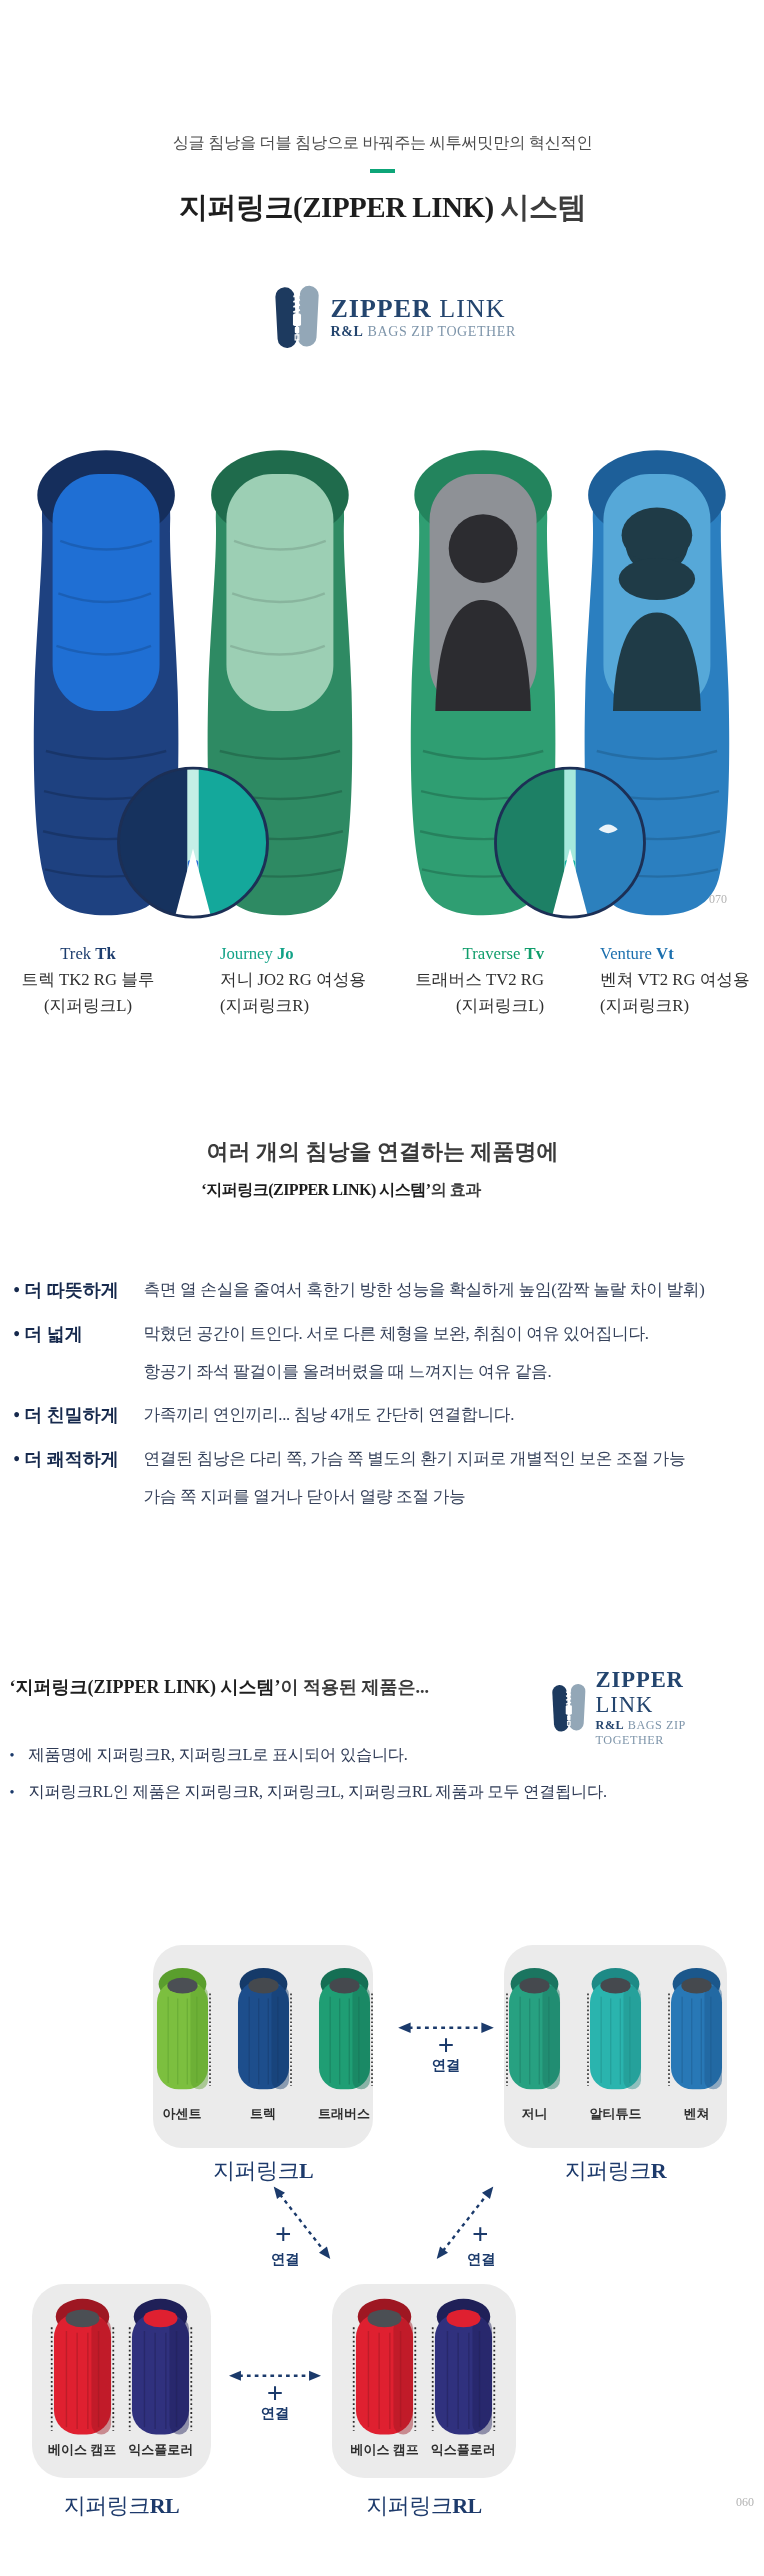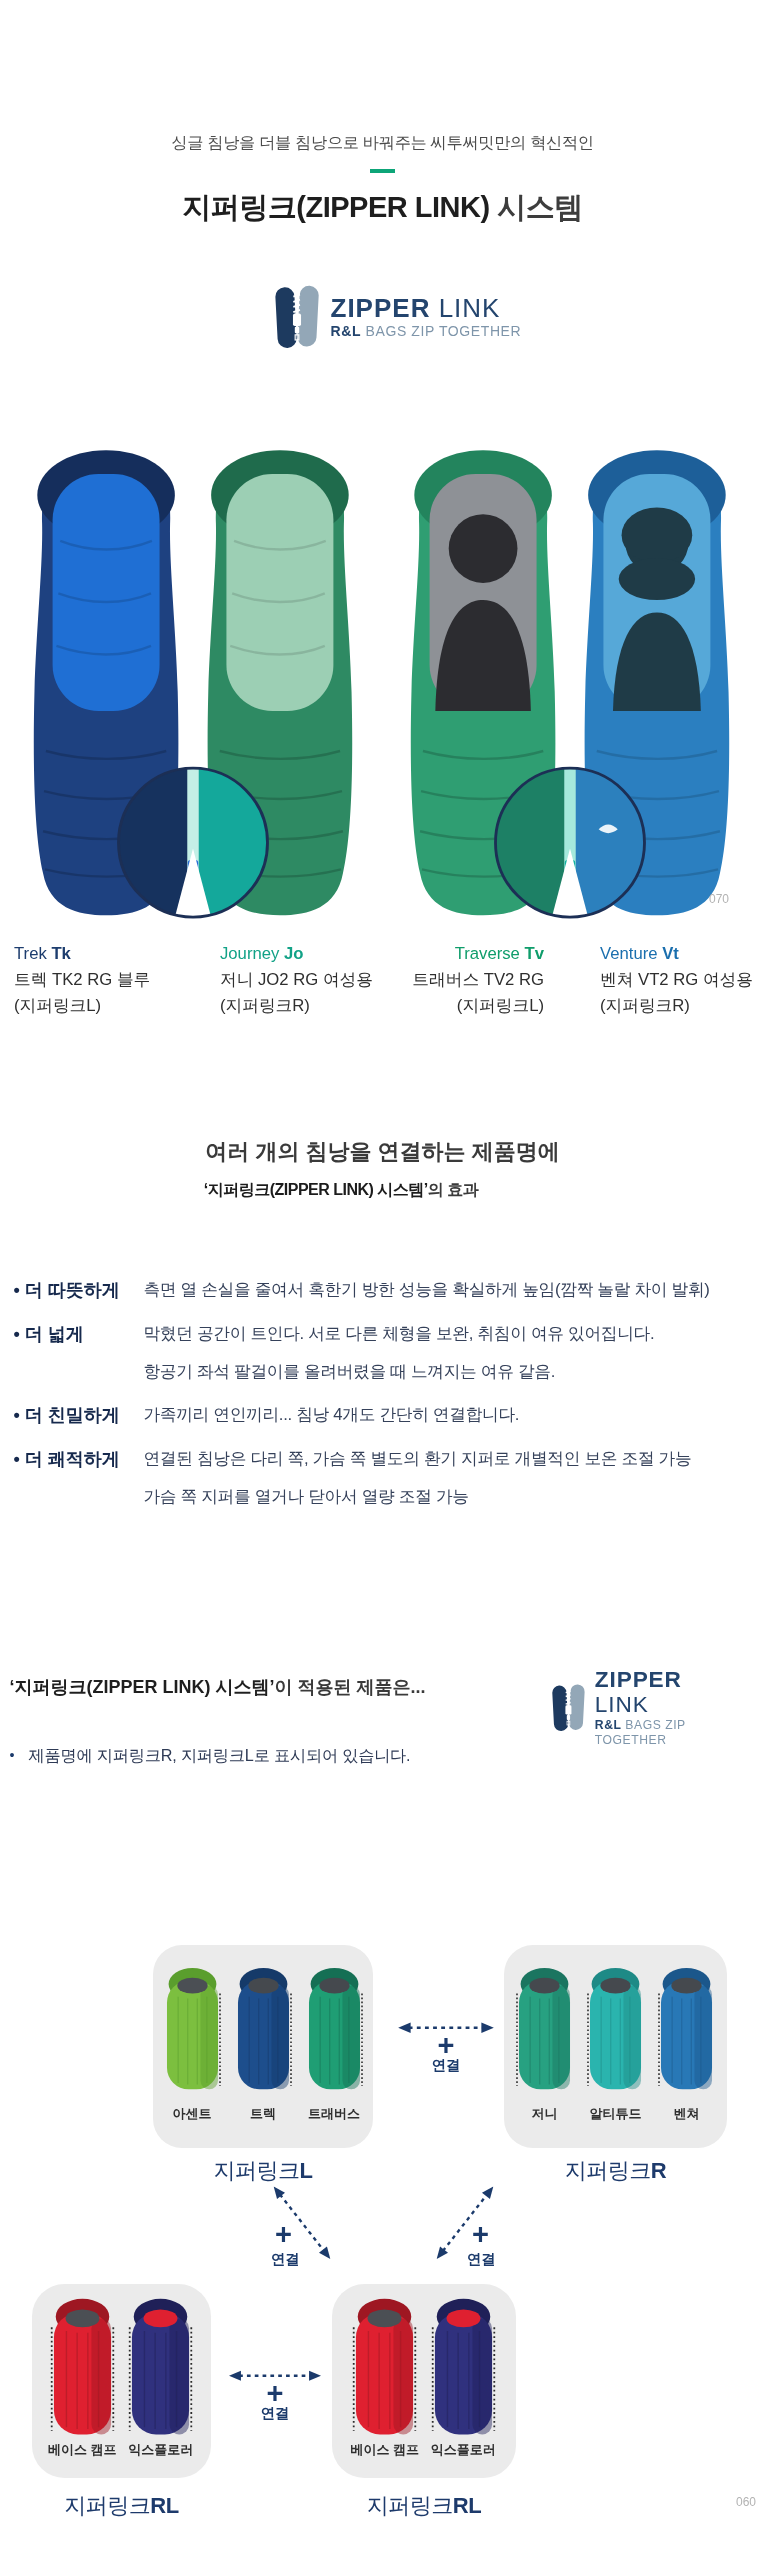--- a/index.html
+++ b/index.html
@@ -1,20 +1,20 @@
 <!DOCTYPE html>
 <html><head>
 <meta charset="utf-8">
 <style>
   * { margin:0; padding:0; box-sizing:border-box; }
   body { background:#fff; }
   .page {
     position:relative; width:765px; height:2576px; margin:0 auto;
     background:#fff; overflow:hidden;
-    font-family:Liberation Sans, sans-serif; color:#333;
+    font-family:Liberation Serif, serif; color:#333;
   }
   .abs { position:absolute; }
 
   
   .hero-sub { top:132px; left:0; width:765px; text-align:center;
     font-size:16.2px; color:#4b4b4b; letter-spacing:-0.3px; }
   .divider { top:169px; left:370px; width:25px; height:3.8px; background:#0da578; }
   .hero-title { top:188px; left:0; width:765px; text-align:center;
     font-size:29px; color:#3d3d3d; letter-spacing:-0.5px; }
   .hero-title b { font-weight:800; color:#1e1e1e; }
@@ -32,21 +32,21 @@
   .pair1 { top:432px; left:15.3px; }
   .pair2 { top:432px; left:392px; }
   .pagenum { font-size:12px; color:#b3b3b3; }
   .pn070 { top:892px; left:709px; }
   .pn080 { top:2495px; left:736px; }
 
   .plabel { top:941px; width:162px; line-height:26px; font-size:16.7px; }
   .plabel .en { font-weight:500; }
   .plabel .en b { font-weight:800; }
   .plabel .kr { color:#2f2f2f; }
-  .pl1 { left:0px;  text-align:left;padding-left:14px; }
+  .pl1 { left:0px;  text-align:center;padding-left:14px; }
   .pl2 { left:220px; text-align:left; }
   .pl3 { left:382px; text-align:right; }
   .pl4 { left:600px; text-align:left; }
 
   
   .fx-h1 { top:1137px; left:0; width:765px; text-align:center;
     font-size:22px; color:#3a3a3a; }
   .fx-h2 { top:1180px; left:0; width:682px; text-align:center;
     font-size:16px; color:#3a3a3a; letter-spacing:-0.5px; }
   .fx-h2 b { font-weight:800; color:#1c1c1c; }
@@ -61,21 +61,21 @@
   
   .ap-head { top:1675px; left:9.6px; font-size:18px; color:#3a3a3a; }
   .ap-head b { font-weight:800; color:#1f1f1f; }
   .ap-list { top:1740px; left:9.6px; width:746px; }
   .ap-item { display:flex; margin-bottom:6.7px; font-size:16.2px; color:#2e3a55;
     line-height:30px; letter-spacing:-0.2px; }
   .ap-item::before { content:"•"; color:#1b3a6b; flex:0 0 19px; font-size:14.3px; }
 
   
   .dbox { background:#ebebeb; border-radius:29px; display:flex;
-    justify-content:center; align-items:flex-start; gap:12px; padding-top:12.4px; }
+    justify-content:center; align-items:flex-start; gap:22px; padding-top:12.4px; }
   .boxL  { top:1945px; left:153px; width:220px; height:203px; }
   .boxR  { top:1945px; left:504px; width:223px; height:203px; }
   .boxRL1{ top:2284px; left:32px;  width:179px; height:194px; border-radius:32.5px; gap:9.6px; padding-top:13.4px; }
   .boxRL2{ top:2284px; left:332px; width:184px; height:194px; border-radius:32.5px; gap:9.6px; padding-top:13.4px; }
   .bag-col { display:flex; flex-direction:column; align-items:center; }
   .mini-bag-svg { width:59px; height:145px; display:block; }
   .rl .mini-bag-svg { width:69px; height:141px; }
   .bag-name { font-size:13px; font-weight:700; color:#2f2f2f; margin-top:2.9px;
     white-space:nowrap; }
   .group-label { text-align:center; font-size:22px; color:#1d3a6b; letter-spacing:-0.5px; }
@@ -288,20 +288,25 @@
       <div class="l2"><b>R&amp;L</b><span> BAGS ZIP TOGETHER</span></div>
     </div>
   </div>
 
   <div class="abs ap-list">
     <div class="ap-item">
         <div>
           <div>제품명에 지퍼링크R, 지퍼링크L로 표시되어 있습니다.</div>
         </div>
       </div>
+    <div class="ap-item">
+        <div>
+          <div>지퍼링크RL인 제품은 지퍼링크R, 지퍼링크L, 지퍼링크RL 제품과 모두 연결됩니다.</div>
+        </div>
+      </div>
   </div>
 
   <div class="abs dbox boxL">
     <div class="bag-col">
       <svg class="mini-bag-svg bag-ascent zip-right" viewBox="0 0 74 158">
         <ellipse class="hood" cx="37" cy="22" rx="30" ry="20"></ellipse>
         <rect class="mb-body" x="5" y="18" width="64" height="136" rx="27"></rect>
         <rect class="mb-side" x="47" y="24" width="22" height="130" rx="11"></rect>
         <path class="baffle" d="M19,38 V146 M31,40 V148 M43,40 V148 M55,38 V146" fill="none"></path>
         <ellipse class="opening" cx="37" cy="24" rx="19" ry="10"></ellipse>

